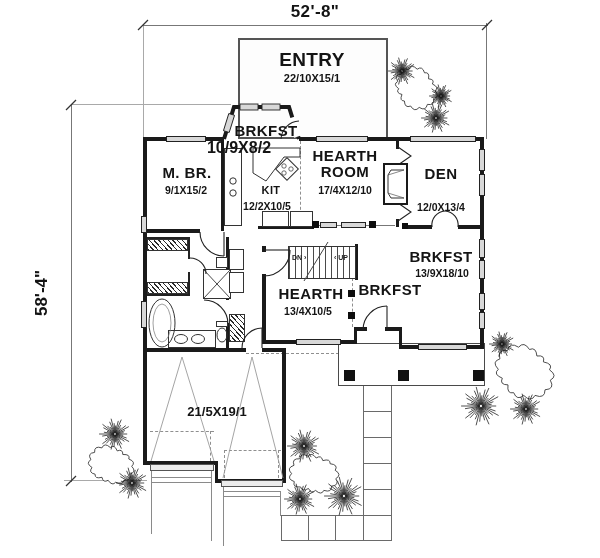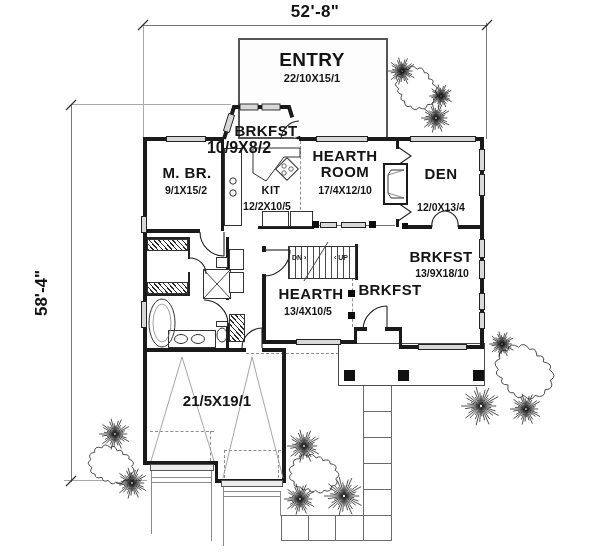--- a/index.html
+++ b/index.html
@@ -177,21 +177,21 @@
   <div class="sz" style="left:267px;top:206px;font-size:10.5px">12/2X10/5</div>
 
   <div class="nm" style="left:311px;top:293px;font-size:15px">HEARTH</div>
   <div class="sz" style="left:308px;top:311px;font-size:10.5px">13/4X10/5</div>
 
   <div class="nm" style="left:390px;top:289px;font-size:15px">BRKFST</div>
 
   <div class="nm" style="left:441px;top:256px;font-size:15px">BRKFST</div>
   <div class="sz" style="left:442px;top:273px;font-size:10.5px">13/9X18/10</div>
 
-  <div class="sz" style="left:217px;top:400px;font-size:15px">21/5X19/1</div>
+  <div class="sz" style="left:217px;top:411px;font-size:13px">21/5X19/1</div>
 
   <div class="stairlbl" style="left:292px;top:254px"><span>DN</span> <span>›</span></div>
   <div class="stairlbl" style="left:334px;top:254px"><span>‹</span> <span>UP</span></div>
 
   <svg id="gfx" width="600" height="558" viewBox="0 0 600 558">
 
     <g stroke="#333" stroke-width="1.3">
       <line x1="138" y1="30" x2="148" y2="20"></line>
         <line x1="482" y1="30" x2="492" y2="20"></line>
       <line x1="66" y1="110" x2="76" y2="100"></line>

